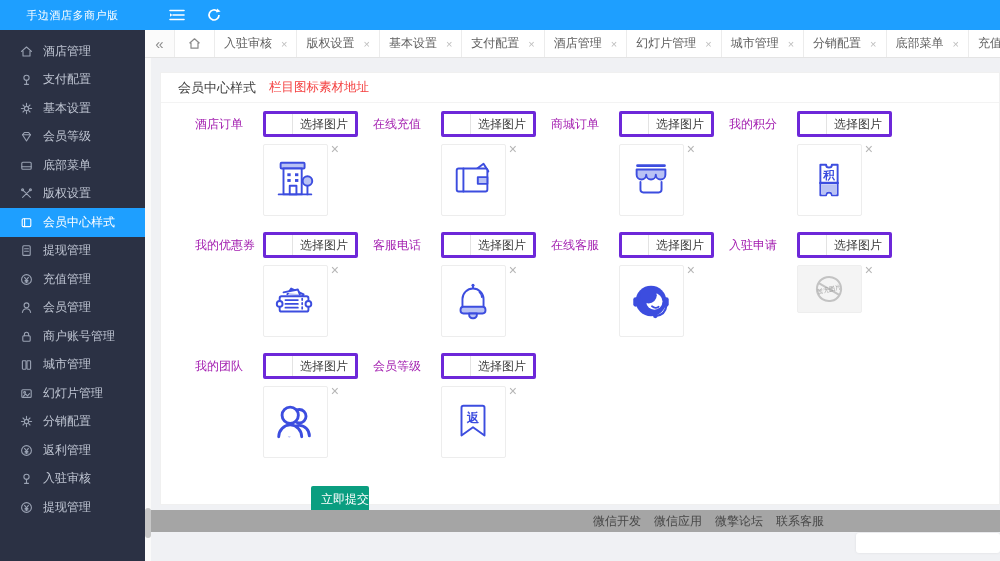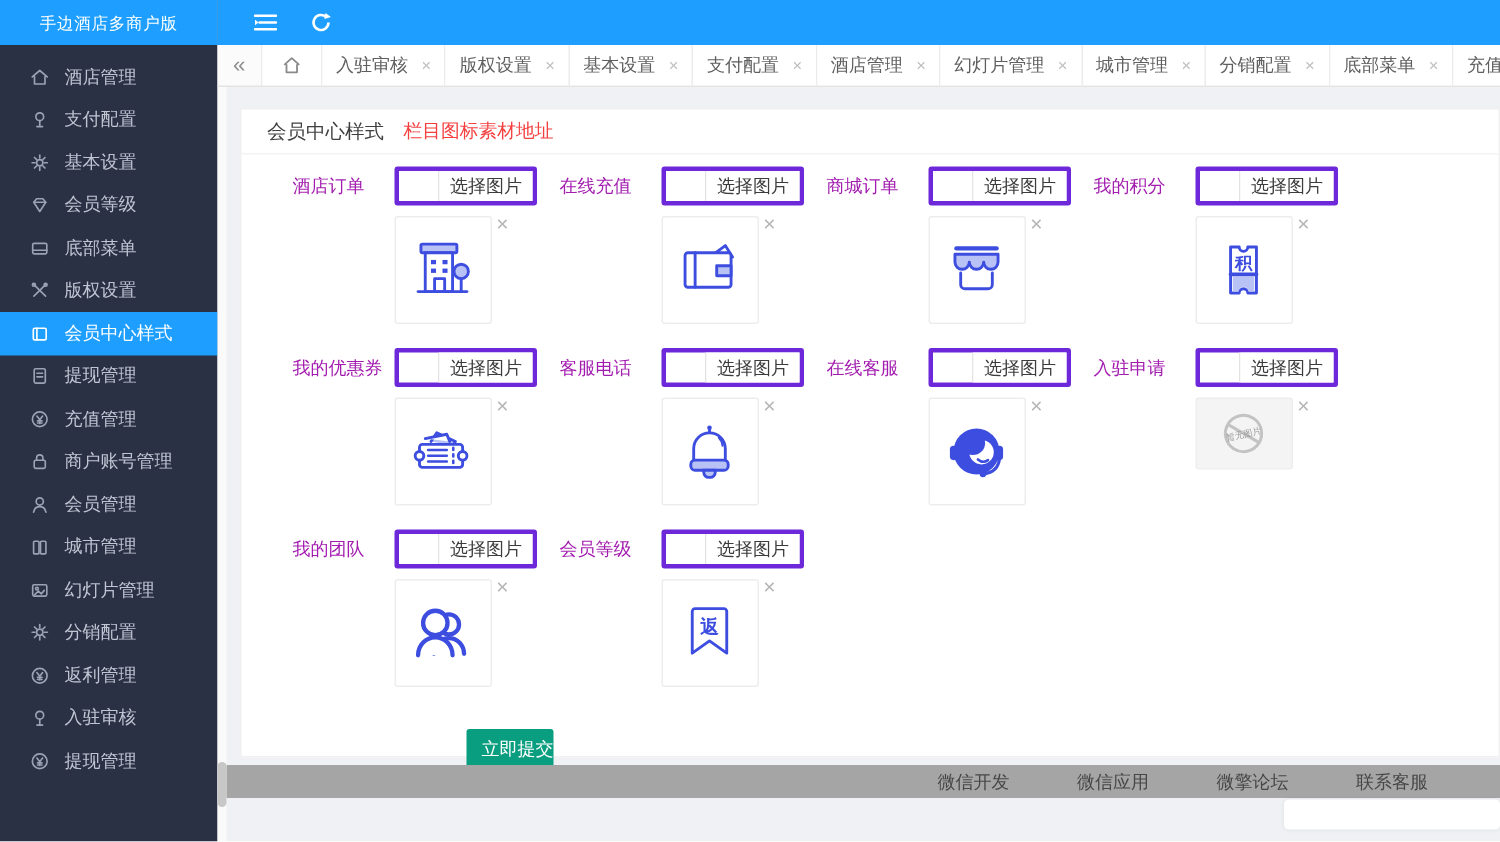--- a/index.html
+++ b/index.html
@@ -52,21 +52,21 @@
   .f-box { width:72px; height:72px; border:1px solid #ededed; border-radius:2px; background:#fff;
     display:flex; align-items:center; justify-content:center; }
   .f-box.gray { height:48px; background:#f4f4f4; border-color:#eee; }
   .f-del { margin-left:3px; margin-top:-2px; color:#b5b5b5; font-size:14px; cursor:pointer; line-height:1; }
 
   .submit-btn { margin:12px 0 0 150px; width:58px; height:27px; background:var(--green,#0a9e80);
     color:#fff; border:none; border-radius:2px; font-size:12px; cursor:pointer; font-family:Liberation Serif, serif;text-align:right; }
 
   .footer-band { position:absolute; left:0; right:0; top:510px; height:22px; background:#a5a5a5;
     display:flex; align-items:center; padding-left:448px; gap:13px; }
-  .footer-band a { color:#474747; text-decoration:none;margin-left:32px; }
+  .footer-band a { color:#474747; text-decoration:none; }
   .watermark { position:absolute; right:0; top:533px; width:144px; height:20px; background:#fff;
     border-radius:3px; box-shadow:0 0 3px rgba(0,0,0,.08); }
 
   .v-scroll { position:absolute; left:0; top:58px; bottom:0; width:6px; background:#fafafa; }
   .v-thumb { position:absolute; left:0; top:450px; width:6px; height:30px; background:#c7c7c7; border-radius:3px; }
 </style>
 </head>
 <body>
 
 <div class="app">
@@ -160,35 +160,35 @@
               <circle cx="6.5" cy="6.5" r="4.9"></circle>
               <path d="M4.6 4.4 6.5 6.8 8.4 4.4M6.5 6.8v2.6M5 7.6h3M5 9h3"></path>
             </svg>
           </span>
     <span class="s-label">充值管理</span>
   </div>
 
   <div class="side-item">
     <span class="s-ico">
             <svg width="13" height="13" viewBox="0 0 13 13" fill="none" stroke="currentColor" stroke-width="1.1" stroke-linecap="round" stroke-linejoin="round">
+              <circle cx="6.5" cy="4.3" r="2.4"></circle>
+              <path d="M2.4 11.4a4.2 4.6 0 0 1 8.2 0"></path>
+            </svg>
+          </span>
+    <span class="s-label">会员管理</span>
+  </div>
+
+  <div class="side-item">
+    <span class="s-ico">
+            <svg width="13" height="13" viewBox="0 0 13 13" fill="none" stroke="currentColor" stroke-width="1.1" stroke-linecap="round" stroke-linejoin="round">
               <rect x="2.8" y="5.8" width="7.4" height="5.4" rx="1"></rect>
               <path d="M4.4 5.8V4.3a2.1 2.1 0 0 1 4.2 0v1.5"></path>
             </svg>
           </span>
     <span class="s-label">商户账号管理</span>
-  </div>
-
-  <div class="side-item">
-    <span class="s-ico">
-            <svg width="13" height="13" viewBox="0 0 13 13" fill="none" stroke="currentColor" stroke-width="1.1" stroke-linecap="round" stroke-linejoin="round">
-              <circle cx="6.5" cy="4.3" r="2.4"></circle>
-              <path d="M2.4 11.4a4.2 4.6 0 0 1 8.2 0"></path>
-            </svg>
-          </span>
-    <span class="s-label">会员管理</span>
   </div>
 
   <div class="side-item">
     <span class="s-ico">
             <svg width="13" height="13" viewBox="0 0 13 13" fill="none" stroke="currentColor" stroke-width="1.1" stroke-linecap="round" stroke-linejoin="round">
               <rect x="2.4" y="2.8" width="3.6" height="8.4" rx="0.6"></rect>
               <rect x="7" y="2.8" width="3.6" height="8.4" rx="0.6"></rect>
             </svg>
           </span>
     <span class="s-label">城市管理</span>

